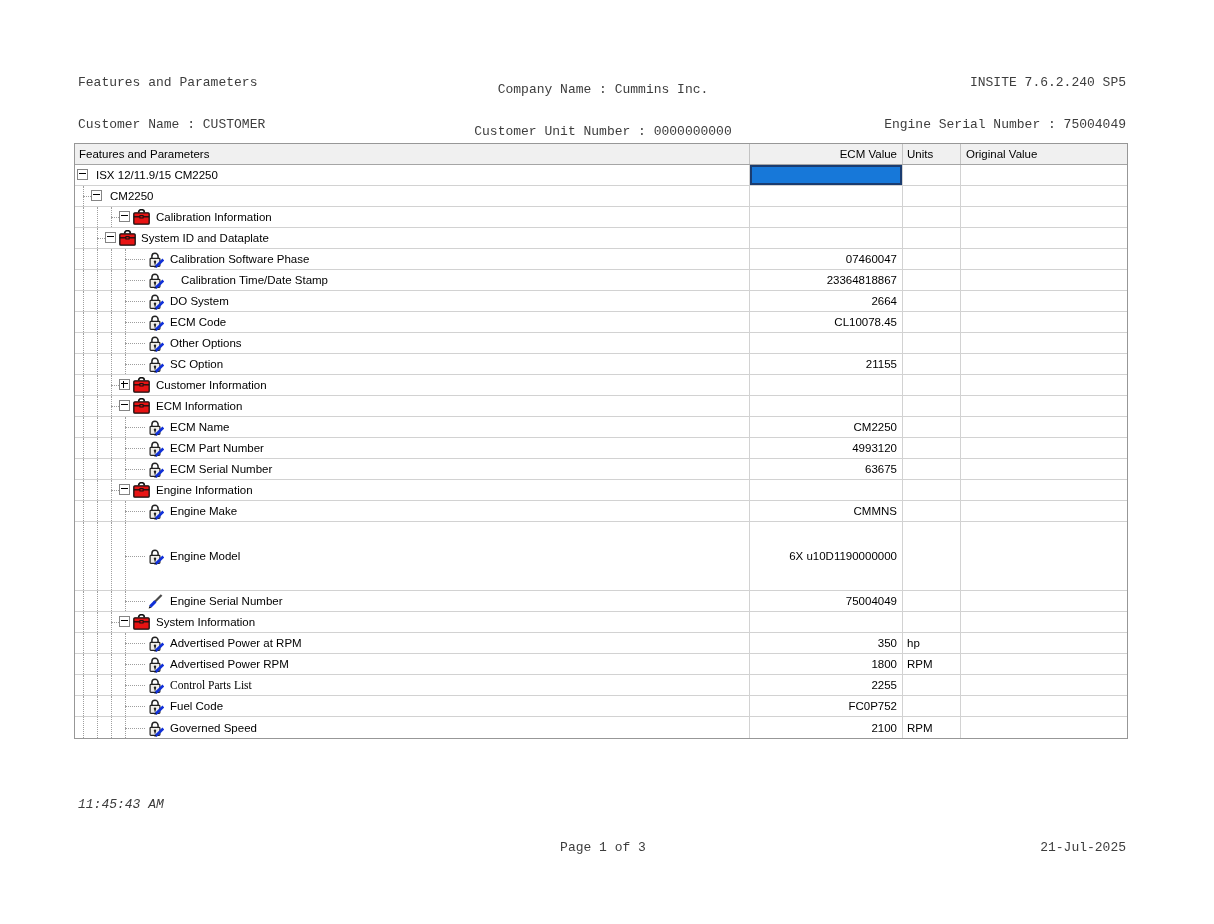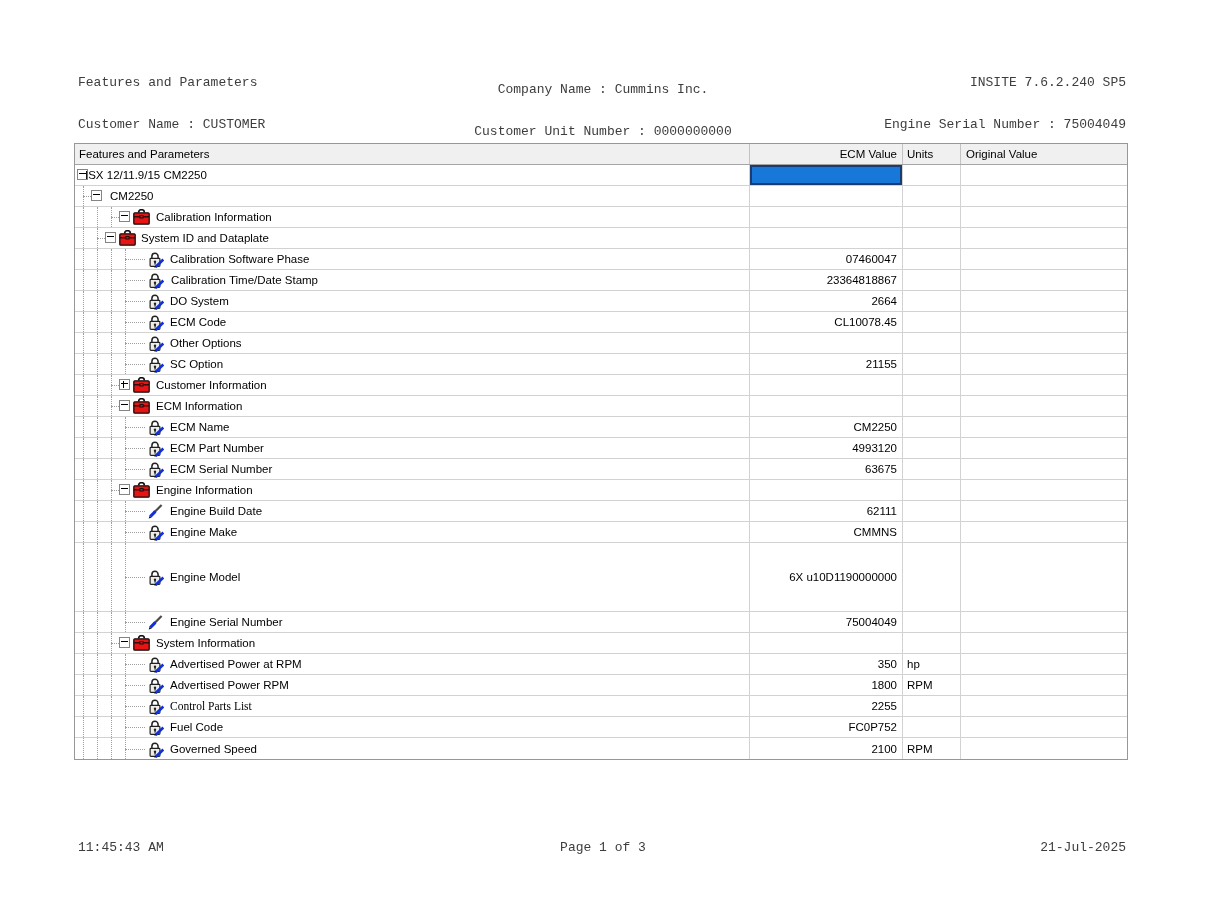--- a/index.html
+++ b/index.html
@@ -5,21 +5,21 @@
   html,body{margin:0;padding:0;background:#fff;}
   #page{position:relative;width:1214px;height:924px;background:#ffffff;overflow:hidden;
         font-family:"Liberation Sans","DejaVu Sans",sans-serif;color:#000;}
   .mono{font-family:"Liberation Mono","DejaVu Sans Mono",monospace;font-size:13px;line-height:14px;
         color:#3d3d3d;white-space:pre;}
   
   #hdr-left{position:absolute;left:78px;top:48px;text-align:left;}
   #hdr-center{position:absolute;left:353px;top:55px;width:500px;text-align:center;}
   #hdr-right{position:absolute;right:88px;top:48px;text-align:right;}
   
-  #ftr-time{position:absolute;left:78px;top:841px;}
+  #ftr-time{position:absolute;left:78px;top:798px;font-style:italic;}
   #ftr-page{position:absolute;left:353px;top:841px;width:500px;text-align:center;}
   #ftr-date{position:absolute;right:88px;top:841px;text-align:right;}
   
   #tbl{position:absolute;left:74px;top:143px;width:1052px;border:1px solid #979797;background:#fff;}
   .hrow{display:flex;height:21px;background:#f0f0f0;border-bottom:1px solid #a5a5a5;box-sizing:border-box;
         font-size:11.5px;}
   .hrow .th{display:flex;align-items:center;box-sizing:border-box;overflow:hidden;}
   .th.c-tree{flex:0 0 674px;padding-left:4px;}
   .th.c-ecm{flex:0 0 153px;justify-content:flex-end;padding-right:5px;border-left:1px solid #c3c3c3;}
   .th.c-units{flex:0 0 58px;padding-left:4px;border-left:1px solid #c3c3c3;}
@@ -69,21 +69,21 @@
     <div class="hrow">
       <div class="th c-tree">Features and Parameters</div>
       <div class="th c-ecm">ECM Value</div>
       <div class="th c-units">Units</div>
       <div class="th c-orig">Original Value</div>
     </div>
     <div id="tbody">
         <div class="tr">
           <div class="td tree">
             <div class="tg" style="left: 2px;"></div>
-            <div class="tlabel" style="left: 10px;">ISX 12/11.9/15 CM2250</div>
+            <div class="tlabel" style="left: 21px;">ISX 12/11.9/15 CM2250</div>
           </div>
           <div class="td ecm">
             <div class="selfill" style="background: rgb(23, 120, 217); border: 2px solid rgb(26, 60, 112);"></div>
           </div>
           <div class="td units"></div>
           <div class="td orig"></div>
         </div>
         <div class="tr">
           <div class="td tree">
             <div class="vg" style="left: 8px;"></div>
@@ -161,21 +161,21 @@
             <div class="vg" style="left: 50px;"></div>
             <div class="hst" style="left: 50px; width: 20px;"></div>
             <div class="ticon" style="left: 72px;"><svg width="17" height="17" viewBox="0 0 17 17">
                 <path d="M4.9 7.6 V5.4 A3.1 3.1 0 0 1 11.1 5.4 V7.6" fill="none" stroke="#222" stroke-width="1.5"></path>
                 <rect x="3.1" y="7.4" width="9.8" height="8" rx="0.8" fill="#efede8" stroke="#222" stroke-width="1.2"></rect>
                 <circle cx="8" cy="10.7" r="1.2" fill="#222"></circle>
                 <rect x="7.4" y="11.1" width="1.3" height="2.5" fill="#222"></rect>
                 <path d="M8.6 15.9 L16.4 8.5" stroke="#1030d8" stroke-width="2.8"></path>
                 <path d="M7.3 16.8 l2.2 -0.5 -1.5 -1.5 z" fill="#111"></path>
               </svg></div>
-            <div class="tlabel" style="left: 96px;">Calibration Time/Date Stamp</div>
+            <div class="tlabel" style="left: 106px;">Calibration Time/Date Stamp</div>
           </div>
           <div class="td ecm">23364818867</div>
           <div class="td units"></div>
           <div class="td orig"></div>
         </div>
         <div class="tr">
           <div class="td tree">
             <div class="vg" style="left: 8px;"></div>
             <div class="vg" style="left: 22px;"></div>
             <div class="vg" style="left: 36px;"></div>
@@ -379,38 +379,20 @@
           <div class="td orig"></div>
         </div>
         <div class="tr">
           <div class="td tree">
             <div class="vg" style="left: 8px;"></div>
             <div class="vg" style="left: 22px;"></div>
             <div class="vg" style="left: 36px;"></div>
             <div class="vg" style="left: 50px;"></div>
             <div class="hst" style="left: 50px; width: 20px;"></div>
             <div class="ticon" style="left: 72px;"><svg width="17" height="17" viewBox="0 0 17 17">
-                <path d="M14.6 2 L6.6 10" stroke="#4a4a4a" stroke-width="2.2"></path>
-                <path d="M8.4 8.4 L3.2 13.6" stroke="#1030d8" stroke-width="3"></path>
-                <path d="M1.7 15.4 l2.6 -0.6 -1.9 -1.9 z" fill="#111"></path>
-              </svg></div>
-            <div class="tlabel" style="left: 95px;">Engine Build Date</div>
-          </div>
-          <div class="td ecm">62111</div>
-          <div class="td units"></div>
-          <div class="td orig"></div>
-        </div>
-        <div class="tr">
-          <div class="td tree">
-            <div class="vg" style="left: 8px;"></div>
-            <div class="vg" style="left: 22px;"></div>
-            <div class="vg" style="left: 36px;"></div>
-            <div class="vg" style="left: 50px;"></div>
-            <div class="hst" style="left: 50px; width: 20px;"></div>
-            <div class="ticon" style="left: 72px;"><svg width="17" height="17" viewBox="0 0 17 17">
                 <path d="M4.9 7.6 V5.4 A3.1 3.1 0 0 1 11.1 5.4 V7.6" fill="none" stroke="#222" stroke-width="1.5"></path>
                 <rect x="3.1" y="7.4" width="9.8" height="8" rx="0.8" fill="#efede8" stroke="#222" stroke-width="1.2"></rect>
                 <circle cx="8" cy="10.7" r="1.2" fill="#222"></circle>
                 <rect x="7.4" y="11.1" width="1.3" height="2.5" fill="#222"></rect>
                 <path d="M8.6 15.9 L16.4 8.5" stroke="#1030d8" stroke-width="2.8"></path>
                 <path d="M7.3 16.8 l2.2 -0.5 -1.5 -1.5 z" fill="#111"></path>
               </svg></div>
             <div class="tlabel" style="left: 95px;">Engine Make</div>
           </div>
           <div class="td ecm">CMMNS</div>

